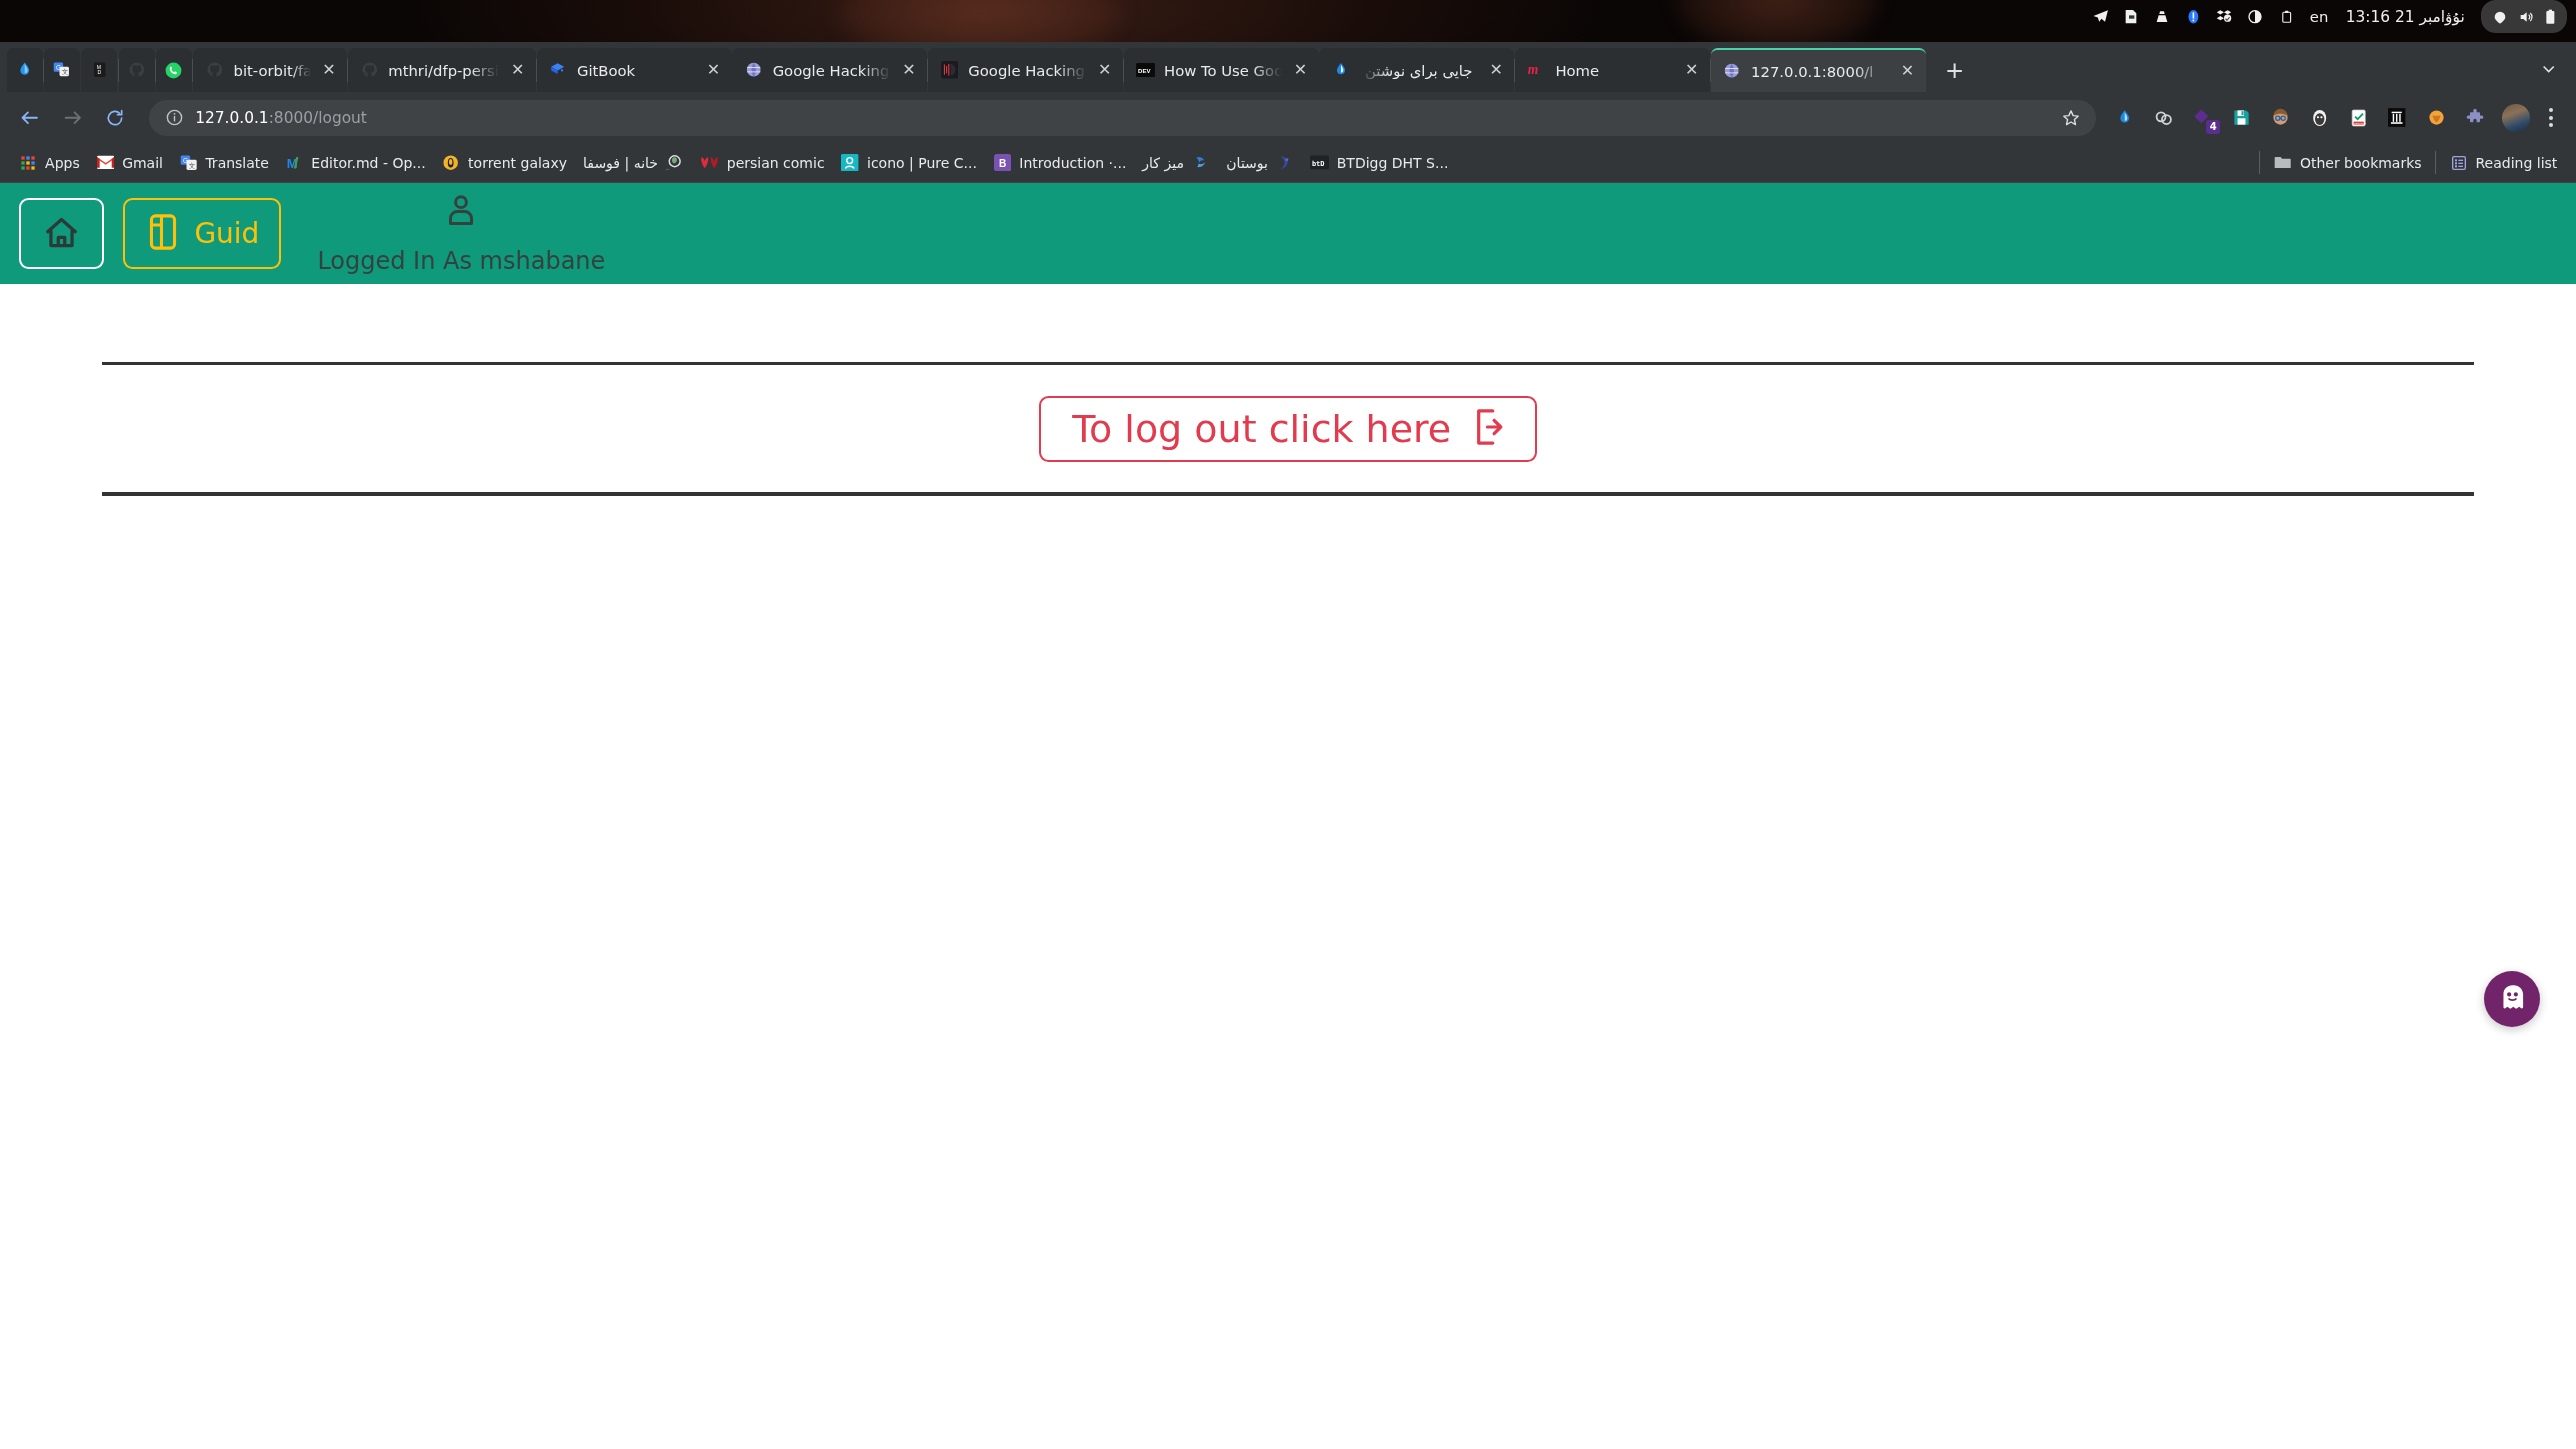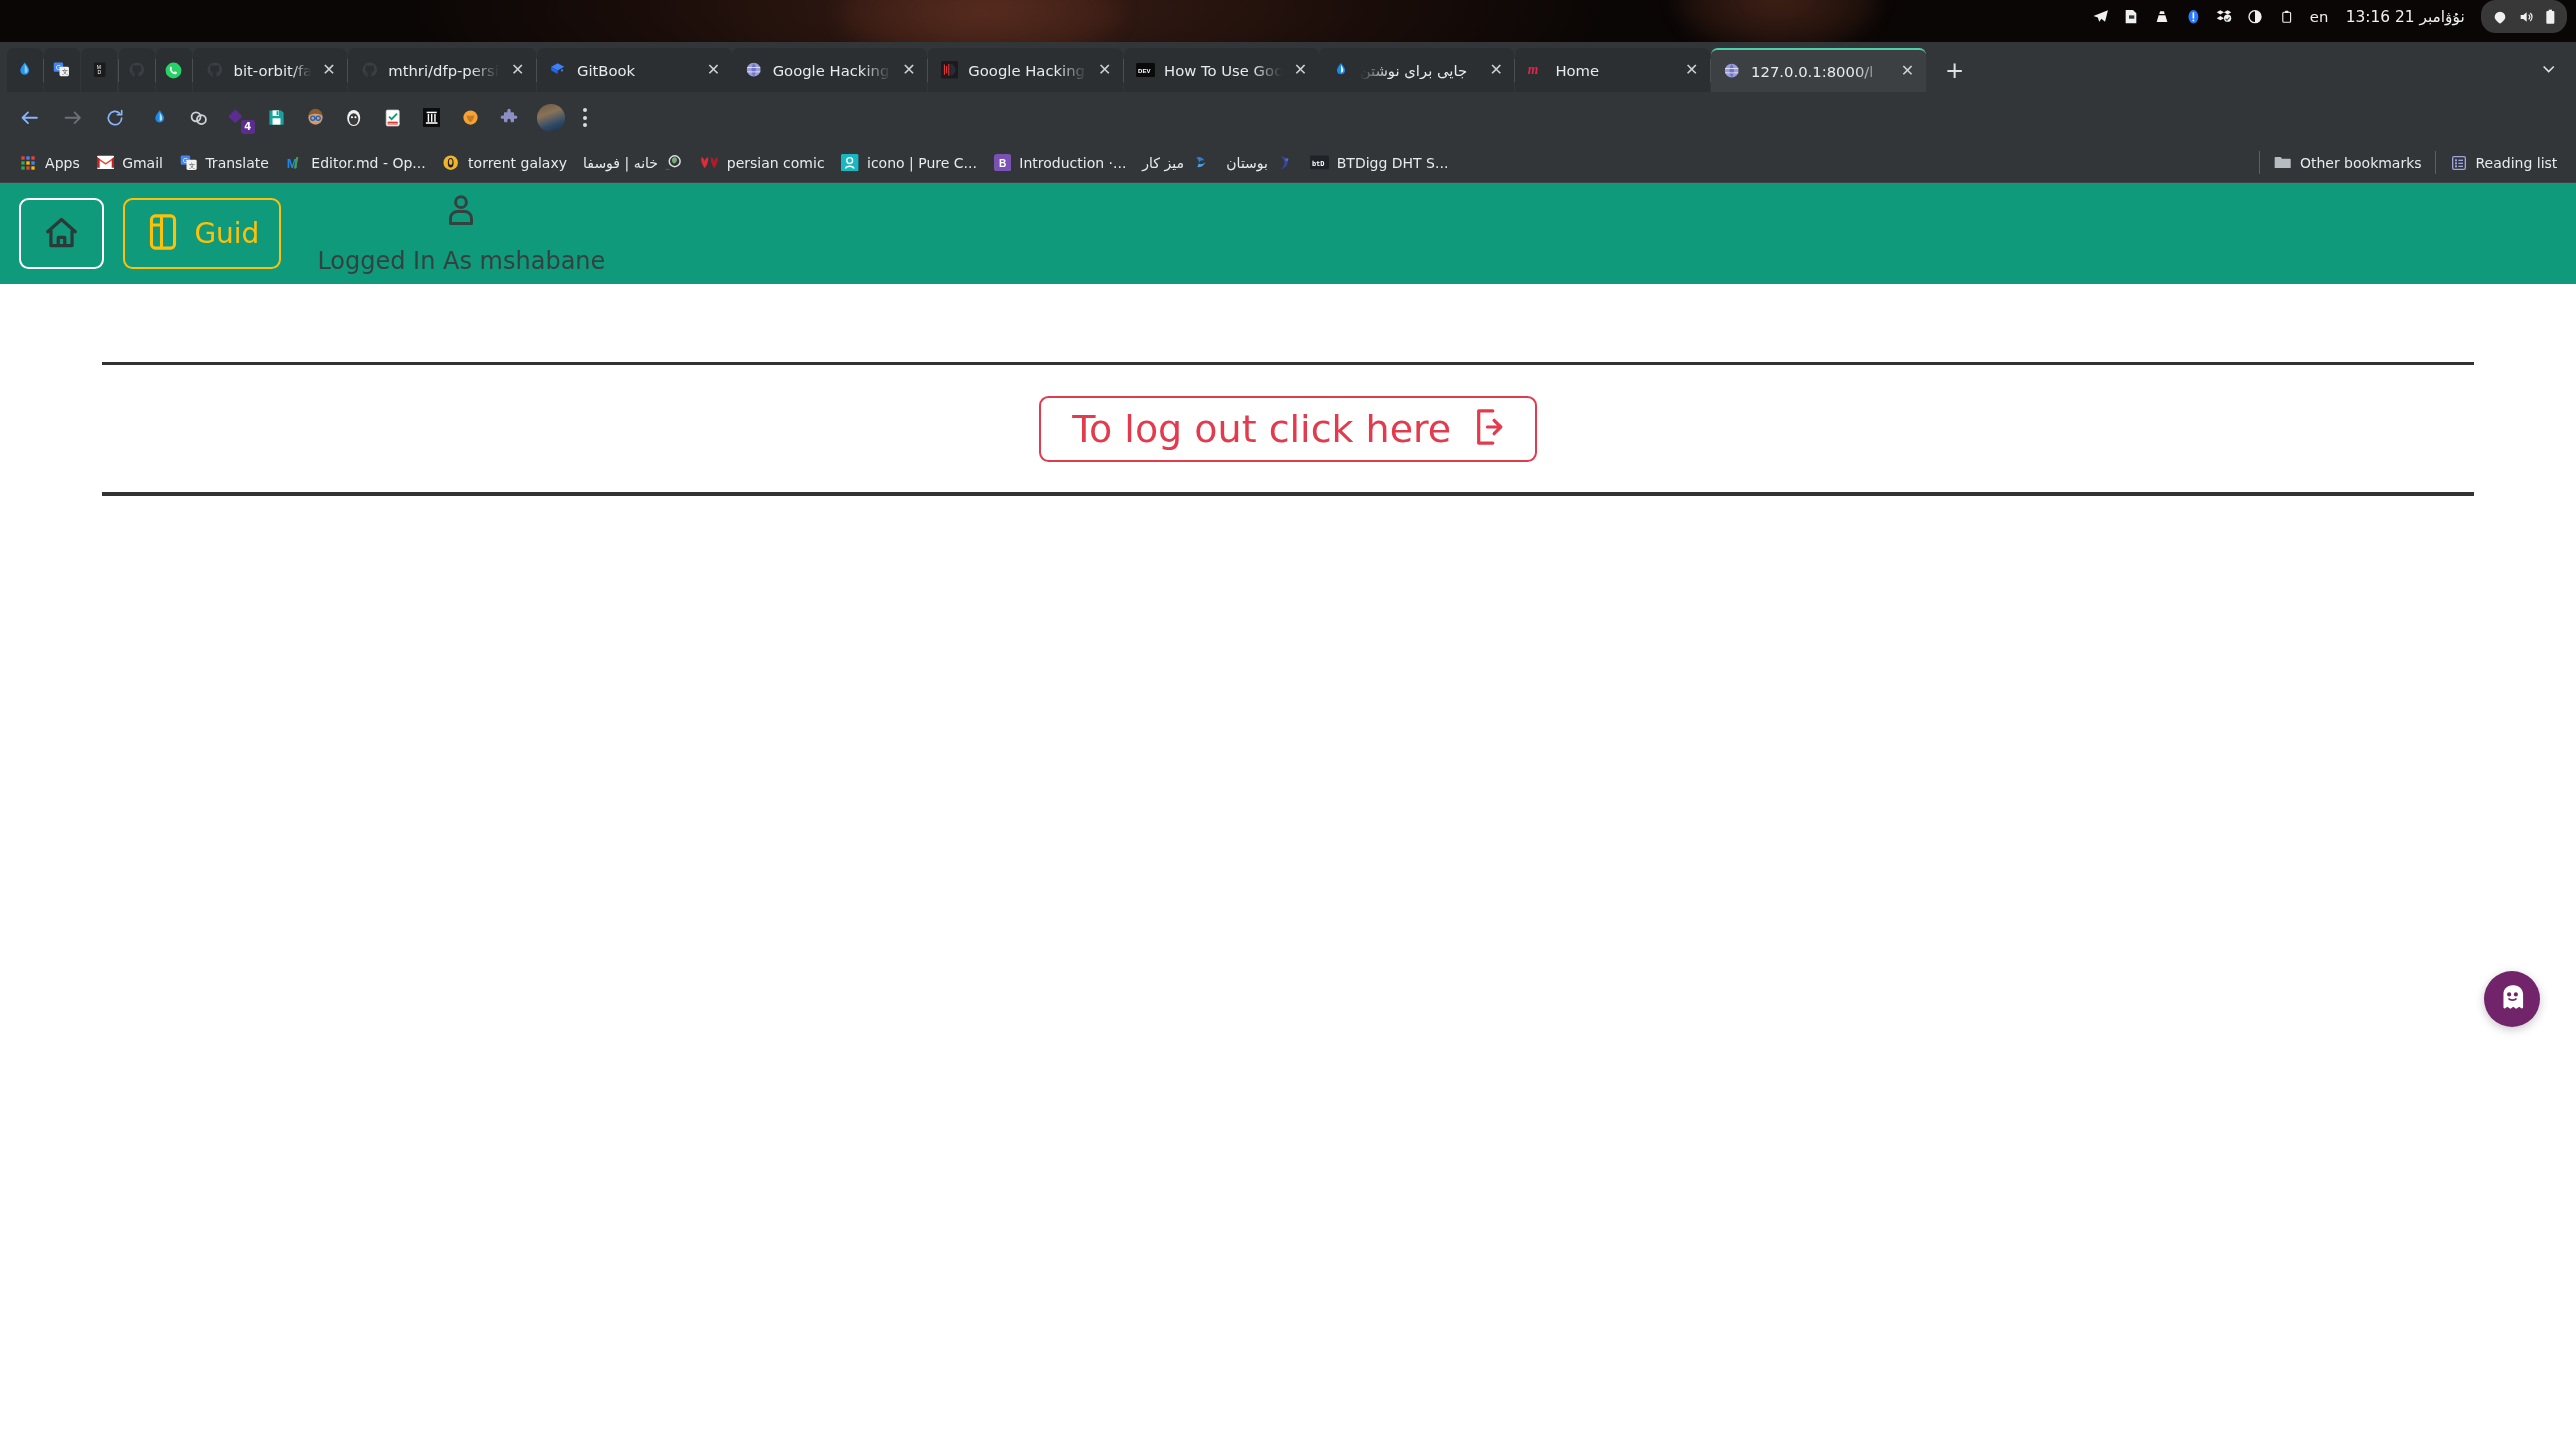--- a/index.html
+++ b/index.html
@@ -92,21 +92,21 @@
     background: #3c4043; border-top: 2.7px solid #49d3a9;
   }
   .tab.active::after { display:none; }
   .tab-favicon { width: 19px; height: 19px; flex: 0 0 19px; margin-right: 9.4px; display:flex; align-items:center; justify-content:center;}
   .tab-title {
     color: #e8eaed; font-size: 14.8px; white-space: nowrap; overflow: hidden;
     -webkit-mask-image: linear-gradient(90deg,#000 75%,transparent 100%);
     mask-image: linear-gradient(90deg,#000 75%,transparent 100%);
     flex: 1 1 auto;
   }
-  .tab-title.rtl { direction: rtl; text-align: left;
+  .tab-title.rtl { direction: rtl; text-align: center;
     -webkit-mask-image: linear-gradient(270deg,#000 75%,transparent 100%);
     mask-image: linear-gradient(270deg,#000 75%,transparent 100%);}
   .tab-close {
     width: 23px; height: 23px; flex: 0 0 23px; margin-left: 6.7px;
     display: flex; align-items: center; justify-content: center;
     color: #cdd1d4; font-size: 16px; line-height: 1;
   }
   #new-tab-button {
     width: 38px; height: 38px; margin-left: 9.4px; margin-bottom: 3.4px;
     display:flex; align-items:center; justify-content:center;
@@ -433,20 +433,35 @@
           <path d="M4 12h16M14 6l6 6-6 6" fill="none" stroke="#6b7177" stroke-width="2" stroke-linecap="round" stroke-linejoin="round"></path>
         </svg>
     </div>
     <div class="nav-btn">
       <svg width="20" height="20" viewBox="0 0 24 24">
           <path d="M20 12a8 8 0 11-2.4-5.7" fill="none" stroke="#8ab4f8" stroke-width="2" stroke-linecap="round"></path>
           <path d="M20 3v5h-5" fill="none" stroke="#8ab4f8" stroke-width="2" stroke-linecap="round" stroke-linejoin="round"></path>
         </svg>
     </div>
 
+    <div id="omnibox">
+      <span id="site-info-icon">
+        <svg width="19" height="19" viewBox="0 0 24 24">
+            <circle cx="12" cy="12" r="9" fill="none" stroke="#bdc1c6" stroke-width="1.8"></circle>
+            <rect x="11.1" y="10" width="1.8" height="7" fill="#bdc1c6"></rect>
+            <circle cx="12" cy="7.4" r="1.2" fill="#bdc1c6"></circle>
+          </svg>
+      </span>
+      <span id="omnibox-url"><span class="host">127.0.0.1</span><span>:8000/logout</span></span>
+      <span id="bookmark-star">
+        <svg width="20" height="20" viewBox="0 0 24 24">
+            <path d="M12 3.5l2.6 5.6 6 .7-4.5 4.1 1.3 6-5.4-3.1-5.4 3.1 1.3-6L3.4 9.8l6-.7z" fill="none" stroke="#dadce0" stroke-width="1.7" stroke-linejoin="round"></path>
+          </svg>
+      </span>
+    </div>
 
     <div class="ext-icon">
       <svg width="17.4" height="19" viewBox="0 0 24 24">
           <path fill="#1e88e5" d="M12 2c4 5 6 8 6 11a6 6 0 11-12 0c0-3 2-6 6-11z"></path>
           <path fill="#bbdefb" d="M12 5c2.4 3.3 3.6 5.6 3.6 8a3.6 3.6 0 01-3.6 3.6z"></path>
         </svg>
     </div>
     <div class="ext-icon">
       <svg width="21.5" height="21.5" viewBox="0 0 24 24">
           <circle cx="9" cy="11" r="5" fill="none" stroke="#cfd2d6" stroke-width="2"></circle>

